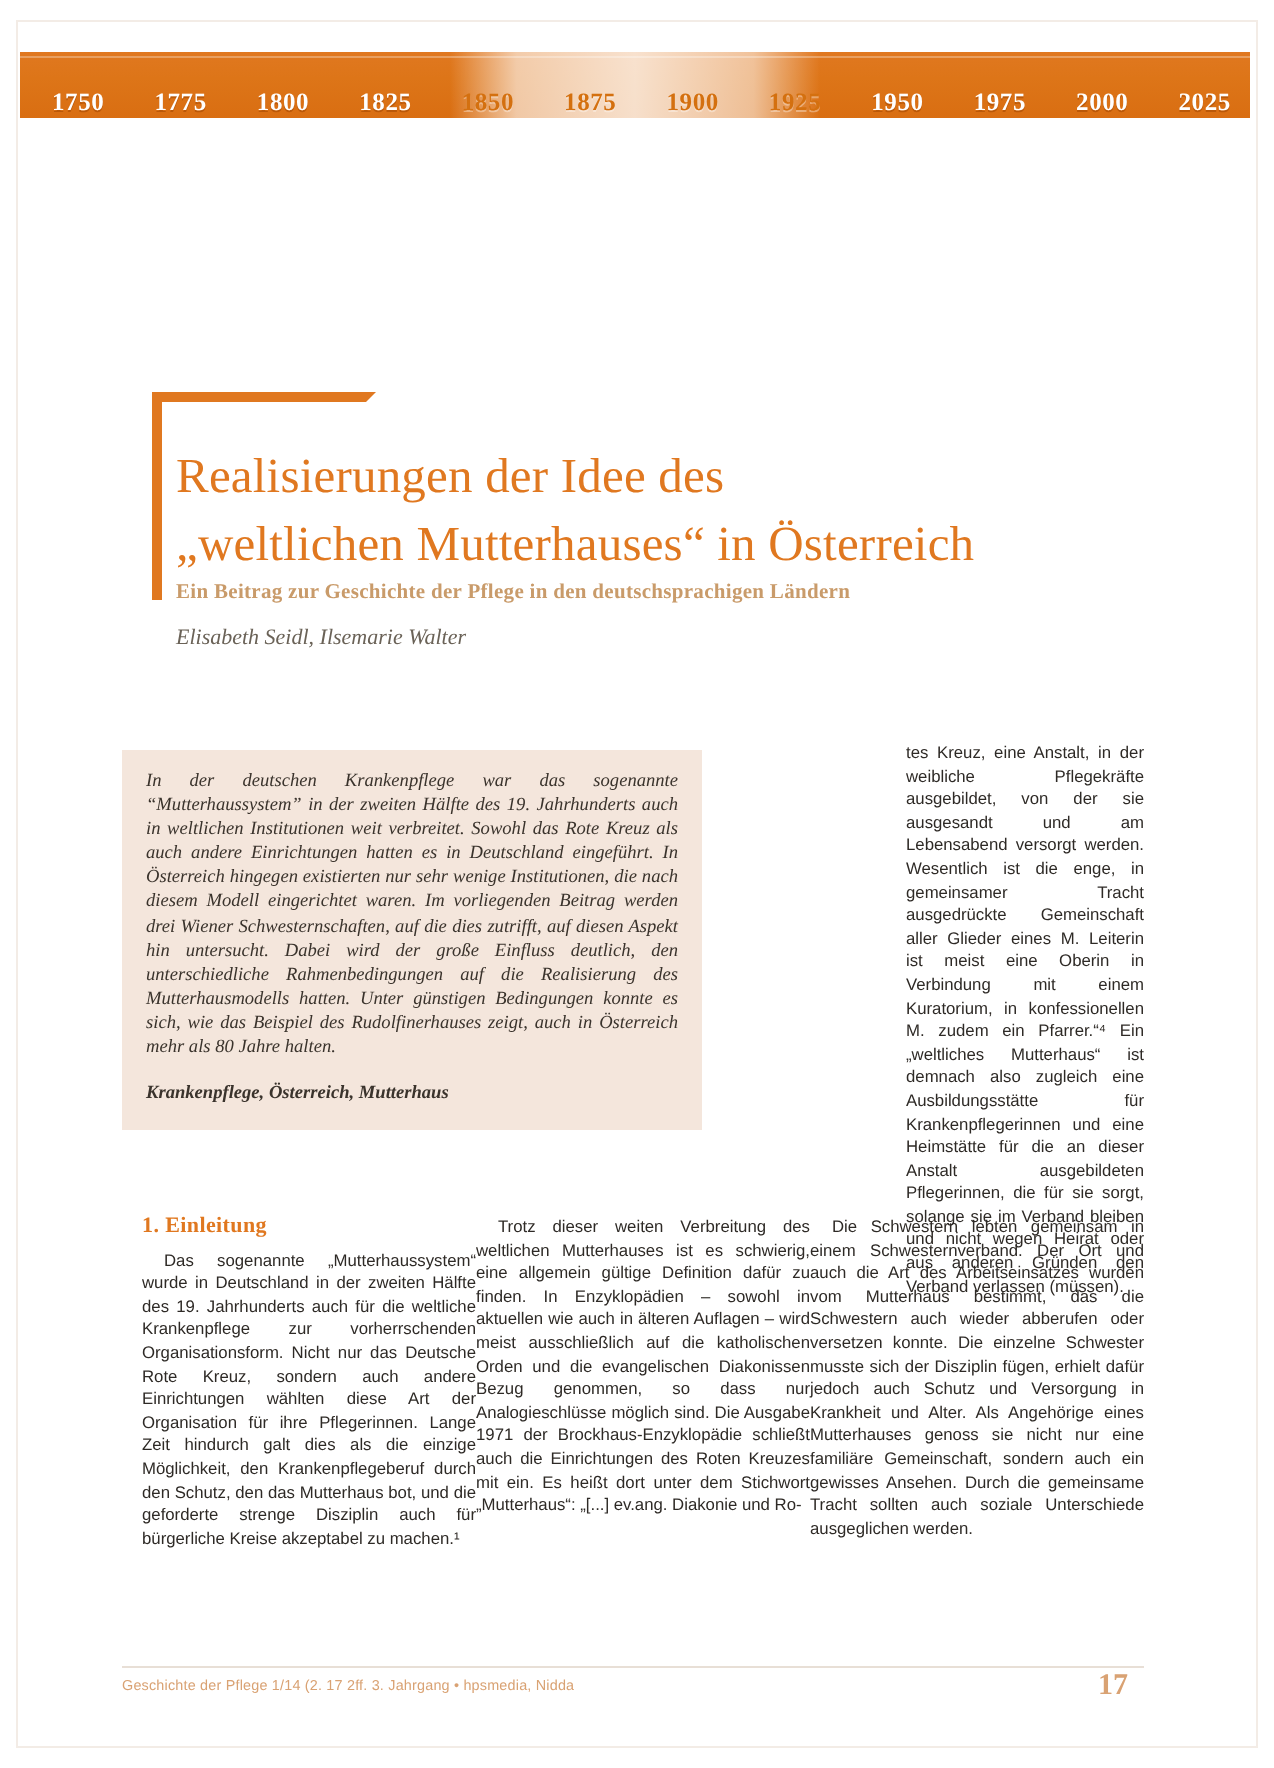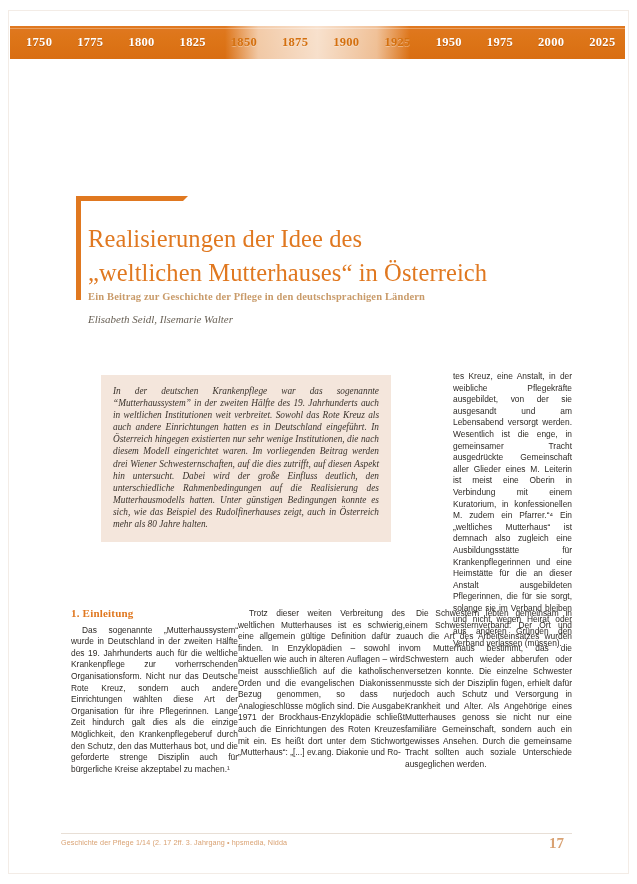--- a/index.html
+++ b/index.html
@@ -63,21 +63,21 @@
     left: 0; right: 0; top: 2px;
     height: 1px;
     background: rgba(255,255,255,0.30);
   }
   #timeline .years {
     position: absolute;
     left: 0; right: 0;
     top: 0;
     height: 100%;
     display: flex;
-    align-items: center;
+    align-items: flex-end;
     justify-content: space-between;
     padding: 0 14px 0 16px;
     box-sizing: border-box;
     gap: 25px;
   }
   #timeline .year {
     font-family: "Liberation Serif", serif;
     font-weight: bold;
     font-size: 12.5px;
     letter-spacing: 0.3px;
@@ -172,21 +172,20 @@
   
   #abstract {
     position: absolute;
     left: 61px;
     top: 375px;
     width: 290px;
     padding: 10px 12px 12px 12px;
     box-sizing: border-box;
     background: #f4e6dc;
     color: #3a332c;
-    margin-left: 40px;
   }
   #abstract p {
     margin: 0;
     font-family: "Liberation Serif", serif;
     font-style: italic;
     font-size: 9.3px;
     line-height: 12.1px;
     text-align: justify;
   }
   #abstract .keywords {
@@ -299,20 +298,21 @@
 
   <h1 id="title">
     <span>Realisierungen der Idee des</span>
     <span class="l2">„weltlichen Mutterhauses“ in Österreich</span>
   </h1>
   <div id="subtitle">Ein Beitrag zur Geschichte der Pflege in den deutschsprachigen Ländern</div>
   <div id="authors">Elisabeth Seidl, Ilsemarie Walter</div>
 
   <div id="abstract">
     <p>In der deutschen Krankenpflege war das sogenannte “Mutterhaussystem” in der zweiten Hälfte des 19. Jahrhunderts auch in weltlichen Institutionen weit verbreitet. Sowohl das Rote Kreuz als auch andere Einrichtungen hatten es in Deutschland eingeführt. In Österreich hingegen existierten nur sehr wenige Institutionen, die nach diesem Modell eingerichtet waren. Im vorliegenden Beitrag werden drei Wiener Schwesternschaften, auf die dies zutrifft, auf diesen Aspekt hin untersucht. Dabei wird der große Einfluss deutlich, den unterschiedliche Rahmenbedingungen auf die Realisierung des Mutterhausmodells hatten. Unter günstigen Bedingungen konnte es sich, wie das Beispiel des Rudolfinerhauses zeigt, auch in Österreich mehr als 80 Jahre halten.</p>
+    <p class="keywords">Krankenpflege, Österreich, Mutterhaus</p>
   </div>
 
   <div id="col-upper-right">
     <p class="first">tes Kreuz, eine Anstalt, in der weibliche Pflegekräfte ausgebildet, von der sie ausgesandt und am Lebensabend versorgt werden. Wesentlich ist die enge, in gemeinsamer Tracht ausgedrückte Gemeinschaft aller Glieder eines M. Leiterin ist meist eine Oberin in Verbindung mit einem Kuratorium, in konfessionellen M. zudem ein Pfarrer.“⁴ Ein „weltliches Mutterhaus“ ist demnach also zugleich eine Ausbildungsstätte für Krankenpflegerinnen und eine Heimstätte für die an dieser Anstalt ausgebildeten Pflegerinnen, die für sie sorgt, solange sie im Verband bleiben und nicht wegen Heirat oder aus anderen Gründen den Verband verlassen (müssen).</p>
   </div>
 
   <div id="cols">
 
     <div class="col">
       <h2>1. Einleitung</h2>

